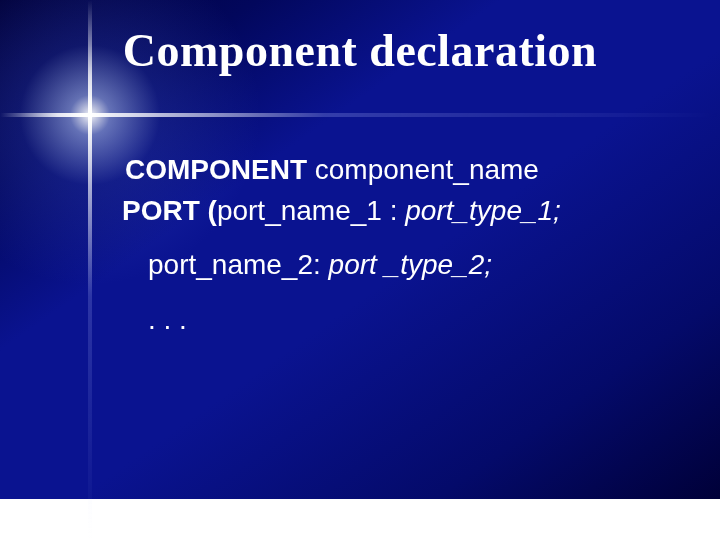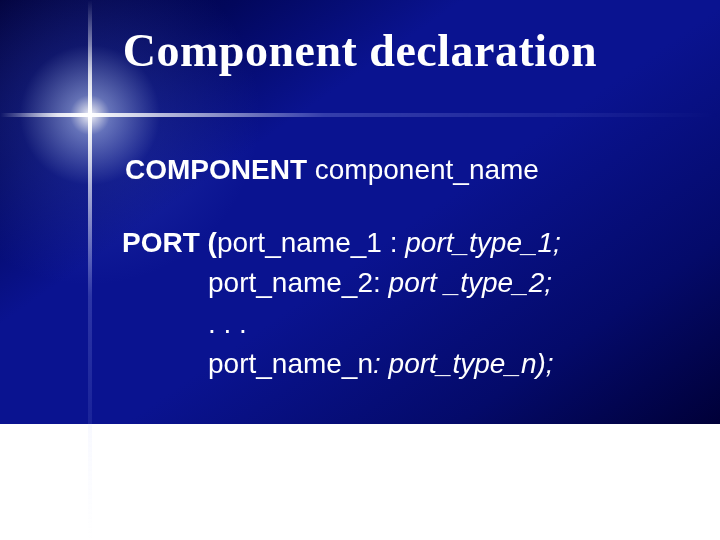--- a/index.html
+++ b/index.html
@@ -6,21 +6,21 @@
     margin: 0;
     padding: 0;
     width: 720px;
     height: 540px;
     overflow: hidden;
     font-family: Verdana, Geneva, sans-serif;
   }
   .slide {
     position: relative;
     width: 720px;
-    height: 424px;
+    height: 499px;
     background:
       radial-gradient(circle at 90px 115px,
         rgba(255,255,255,0.95) 0px,
         rgba(180,200,255,0.55) 20px,
         rgba(60,80,200,0.25) 70px,
         rgba(0,0,80,0) 170px),
       linear-gradient(145deg,
         #000038 0%,
         #02075c 18%,
         #0a1390 35%,
@@ -76,22 +76,22 @@
     top: 150px;
     left: 88px;
     right: 40px;
     font-size: 28px;
     line-height: 1.45;
     color: #ffffff;
   }
   .row { white-space: nowrap; padding-left: 37px; }
   .b { font-weight: bold; }
   .it { font-style: italic; }
-  .ind1 { padding-left: 34px; margin-top: 32px; }
-  .ind2 { padding-left: 120px; }
+  .ind1 { padding-left: 34px; }
+  .ind2 { padding-left: 60px; margin-top: 14px; }
 </style>
 </head>
 <body>
 
 <div class="slide">
   <div class="flare-h"></div>
   <div class="flare-v"></div>
 
   <div class="title">Component declaration</div>
 
@@ -101,17 +101,14 @@
     </div>
     <div class="row ind1">
       <span class="b">PORT (</span><span>port_name_1 :  </span><span class="it">port_type_1;</span>
     </div>
     <div class="row ind2">
       <span>port_name_2:  </span><span class="it">port _type_2;</span>
     </div>
     <div class="row ind2">
       <span>. . .</span>
     </div>
-    <div class="row ind2">
-      <span>port_name_n</span><span class="it">: port_type_n);</span>
-    </div>
   </div>
 </div>
 
 </body></html>

